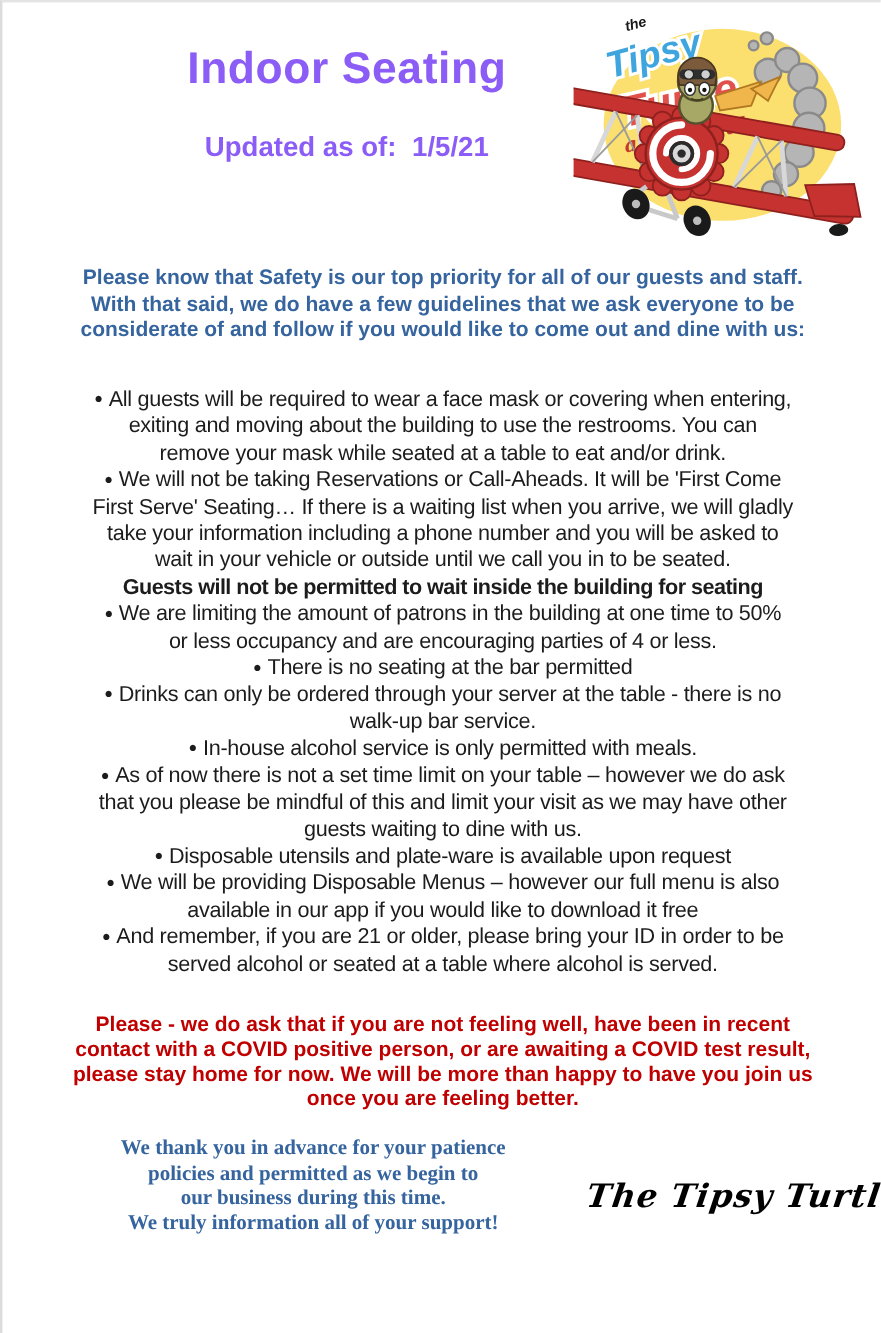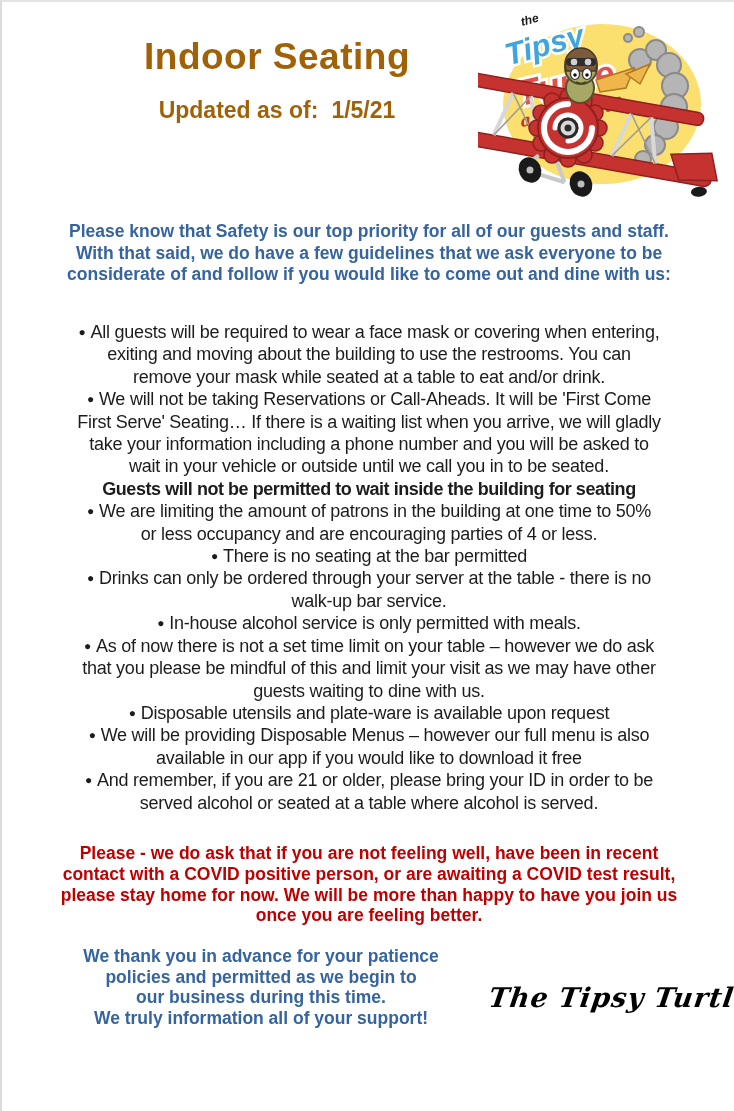--- a/index.html
+++ b/index.html
@@ -5,35 +5,35 @@
   html,body{margin:0;padding:0;}
   body{
     width:734px;height:1111px;background:#ffffff;position:relative;overflow:hidden;
     font-family:"Liberation Sans", sans-serif;color:#1c1c1c;
   }
   .page{
     position:absolute;inset:0;background:#fff;
     border-top:2px solid #e3e3e3;border-left:2px solid #dcdcdc;
   }
   
-  .header{position:absolute;left:40px;top:30px;width:470px;text-align:center;color:#a16207;}
+  .header{position:absolute;left:52px;top:30px;width:470px;text-align:center;color:#8b5cf6;}
   .title-line{font-weight:bold;font-size:37px;line-height:50px;letter-spacing:.5px;}
-  .updated{margin-top:15px;font-weight:bold;font-size:23px;}
+  .updated{margin-top:27px;font-weight:bold;font-size:23px;}
   .updated .gap{display:inline-block;width:13px;}
   
   .logo{position:absolute;left:476px;top:6px;width:256px;height:200px;}
   
   .section{position:absolute;text-align:center;}
   .section .line{white-space:nowrap;}
   #intro{left:0;width:734px;top:219px;font-size:17.5px;line-height:21.7px;font-weight:bold;color:#35649E;}
   #guidelines{left:0;width:734px;top:319px;font-size:18px;line-height:22.4px;letter-spacing:-0.25px;color:#1c1c1c;}
   #guidelines .bold-line{font-weight:bold;letter-spacing:-0.45px;}
   .bullet{font-size:12px;vertical-align:2px;margin-right:5px;}
   #covid{left:0;width:734px;top:841px;font-size:17.5px;line-height:20.8px;font-weight:bold;color:#C00000;}
-  #closing{left:58px;width:402px;top:944px;font-size:17.5px;line-height:20.5px;font-weight:bold;color:#35649E;}
+  #closing{left:58px;width:402px;top:944px;font-size:17.5px;line-height:20.5px;font-weight:bold;color:#35649E;font-family:Liberation Serif, serif;}
   #signature{
     position:absolute;left:487px;top:980px;color:#000;
     font-family:"DejaVu Serif", serif;font-style:italic;font-weight:bold;font-size:27px;
     transform:skewX(-8deg);letter-spacing:1px;white-space:nowrap;
   }
 </style>
 </head>
 <body>
 
 <div class="page">

